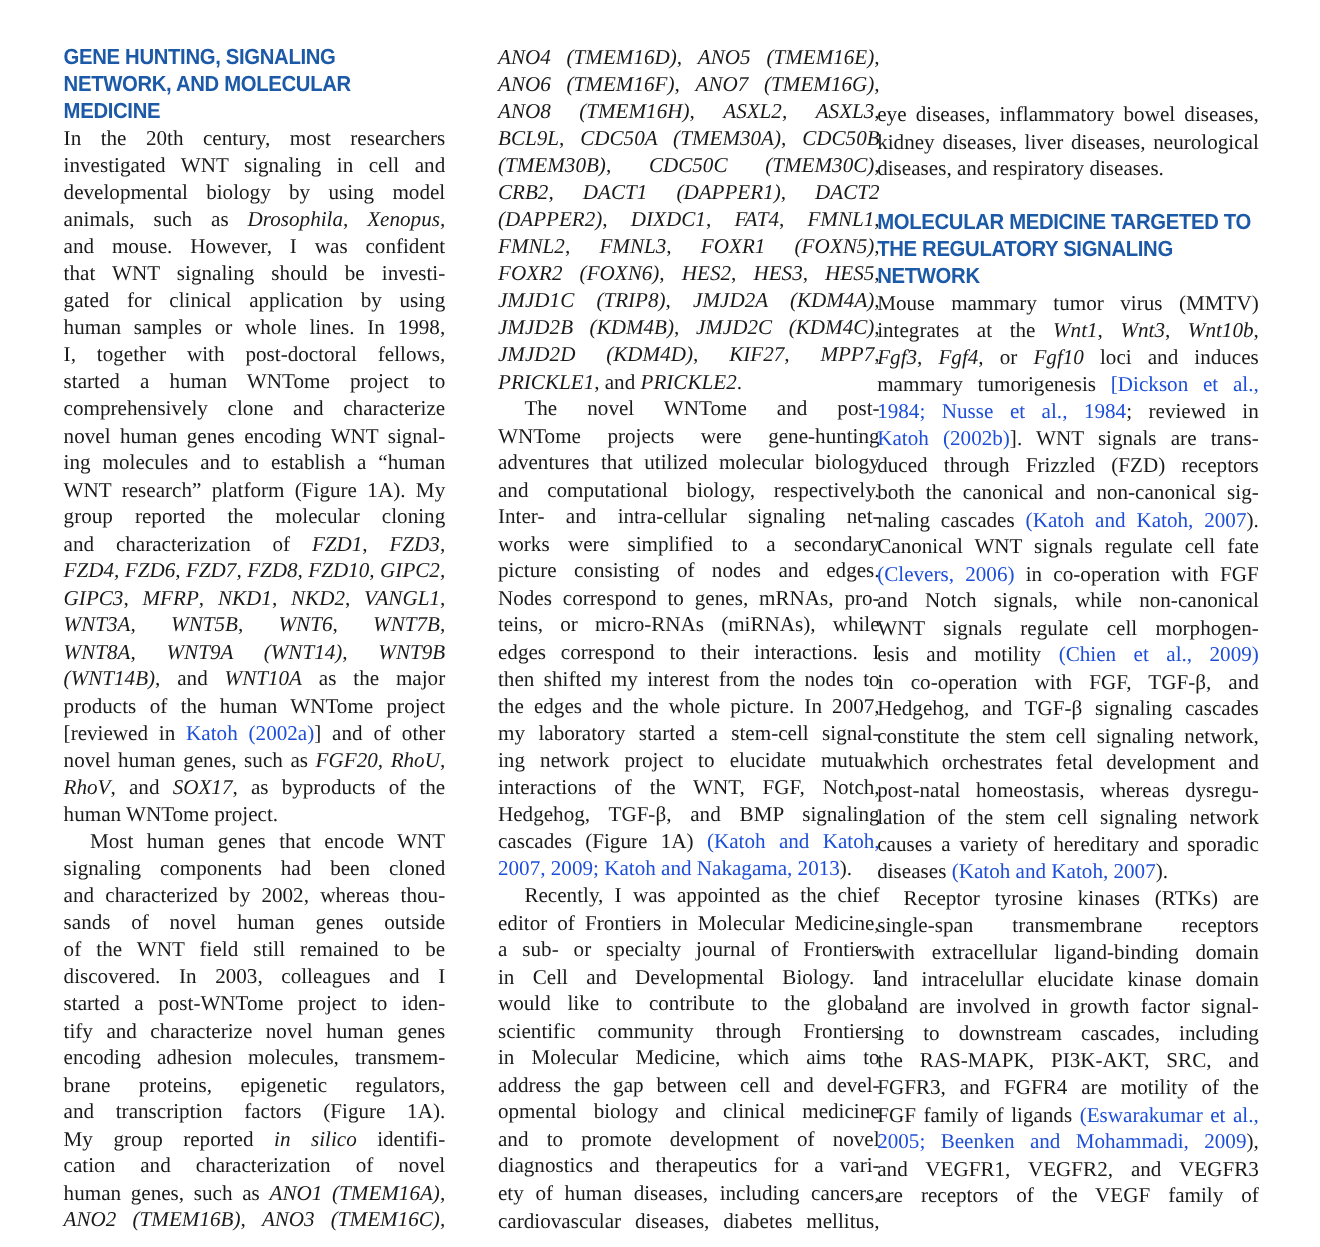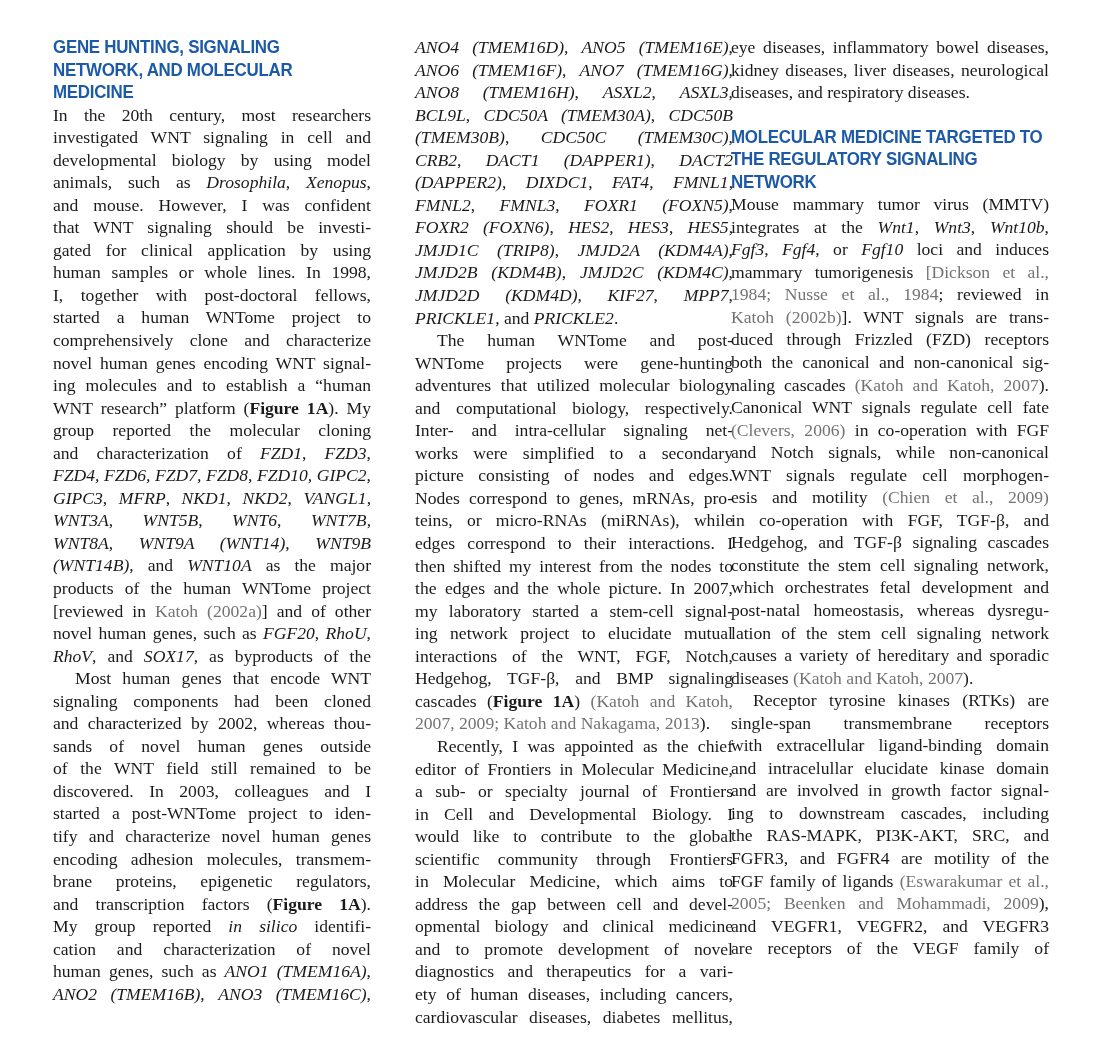--- a/index.html
+++ b/index.html
@@ -1,28 +1,28 @@
 <!DOCTYPE html>
 <html><head>
 <meta charset="utf-8">
 <style>
   html, body { margin: 0; padding: 0; background: #ffffff; }
   body { width: 1100px; height: 1039px; position: relative; overflow: hidden; }
   .page { position: absolute; left: 0; top: 0; width: 1100px; height: 1039px; }
   .col { position: absolute; top: 36px; width: 318px; font-family: "Liberation Serif", "DejaVu Serif", serif; font-size: 17.6px; line-height: 22.55px; color: #1a1a1a; }
   .col1 { left: 53px; }
   .col2 { left: 392px; margin-left: 23px; }
-  .col3 { left: 731px; }
+  .col3 { left: 731px; margin-top: 48px; }
   .h { font-family: "Liberation Sans", "DejaVu Sans", sans-serif; font-weight: bold; color: #1c5aa8; font-size: 18.2px; line-height: 22.5px; letter-spacing: -0.3px; margin: 0; transform: scaleX(0.93); transform-origin: left; white-space: nowrap; }
   .line { display: block; white-space: nowrap; text-align: justify; text-align-last: justify; height: 22.55px; overflow: visible; }
   .line.last { text-align-last: left; }
   .line.ind { text-indent: 22px; }
   i { font-style: italic; }
-  b { font-weight: bold; }
-  .cite { color: #737373; }
+  b { font-weight: normal; }
+  .cite { color: #1d4ed8; }
   .spacer { height: 22px; }
 </style>
 </head>
 <body>
 
 <div class="page">
 
   <div class="col col1">
     <div>
       <div class="h">GENE HUNTING, SIGNALING</div>
@@ -48,20 +48,21 @@
       <span class="line">and characterization of <i>FZD1</i>, <i>FZD3</i>,</span>
       <span class="line"><i>FZD4, FZD6, FZD7, FZD8, FZD10, GIPC2,</i></span>
       <span class="line"><i>GIPC3</i>, <i>MFRP</i>, <i>NKD1</i>, <i>NKD2</i>, <i>VANGL1</i>,</span>
       <span class="line"><i>WNT3A</i>, <i>WNT5B</i>, <i>WNT6</i>, <i>WNT7B</i>,</span>
       <span class="line"><i>WNT8A</i>, <i>WNT9A (WNT14)</i>, <i>WNT9B</i></span>
       <span class="line"><i>(WNT14B)</i>, and <i>WNT10A</i> as the major</span>
       <span class="line">products of the human WNTome project</span>
       <span class="line">[reviewed in <span class="cite">Katoh (2002a)</span>] and of other</span>
       <span class="line">novel human genes, such as <i>FGF20</i>, <i>RhoU</i>,</span>
       <span class="line"><i>RhoV</i>, and <i>SOX17</i>, as byproducts of the</span>
+      <span class="line last">human WNTome project.</span>
     </div>
     <div>
       <span class="line ind">Most human genes that encode WNT</span>
       <span class="line">signaling components had been cloned</span>
       <span class="line">and characterized by 2002, whereas thou-</span>
       <span class="line">sands of novel human genes outside</span>
       <span class="line">of the WNT field still remained to be</span>
       <span class="line">discovered. In 2003, colleagues and I</span>
       <span class="line">started a post-WNTome project to iden-</span>
       <span class="line">tify and characterize novel human genes</span>
@@ -85,21 +86,21 @@
       <span class="line"><i>CRB2</i>, <i>DACT1 (DAPPER1)</i>, <i>DACT2</i></span>
       <span class="line"><i>(DAPPER2)</i>, <i>DIXDC1</i>, <i>FAT4</i>, <i>FMNL1</i>,</span>
       <span class="line"><i>FMNL2</i>, <i>FMNL3</i>, <i>FOXR1 (FOXN5)</i>,</span>
       <span class="line"><i>FOXR2 (FOXN6)</i>, <i>HES2</i>, <i>HES3</i>, <i>HES5</i>,</span>
       <span class="line"><i>JMJD1C (TRIP8)</i>, <i>JMJD2A (KDM4A)</i>,</span>
       <span class="line"><i>JMJD2B (KDM4B)</i>, <i>JMJD2C (KDM4C)</i>,</span>
       <span class="line"><i>JMJD2D (KDM4D)</i>, <i>KIF27</i>, <i>MPP7</i>,</span>
       <span class="line last"><i>PRICKLE1</i>, and <i>PRICKLE2</i>.</span>
     </div>
     <div>
-      <span class="line ind">The human WNTome and post-</span>
+      <span class="line ind">The novel WNTome and post-</span>
       <span class="line">WNTome projects were gene-hunting</span>
       <span class="line">adventures that utilized molecular biology</span>
       <span class="line">and computational biology, respectively.</span>
       <span class="line">Inter- and intra-cellular signaling net-</span>
       <span class="line">works were simplified to a secondary</span>
       <span class="line">picture consisting of nodes and edges.</span>
       <span class="line">Nodes correspond to genes, mRNAs, pro-</span>
       <span class="line">teins, or micro-RNAs (miRNAs), while</span>
       <span class="line">edges correspond to their interactions. I</span>
       <span class="line">then shifted my interest from the nodes to</span>

